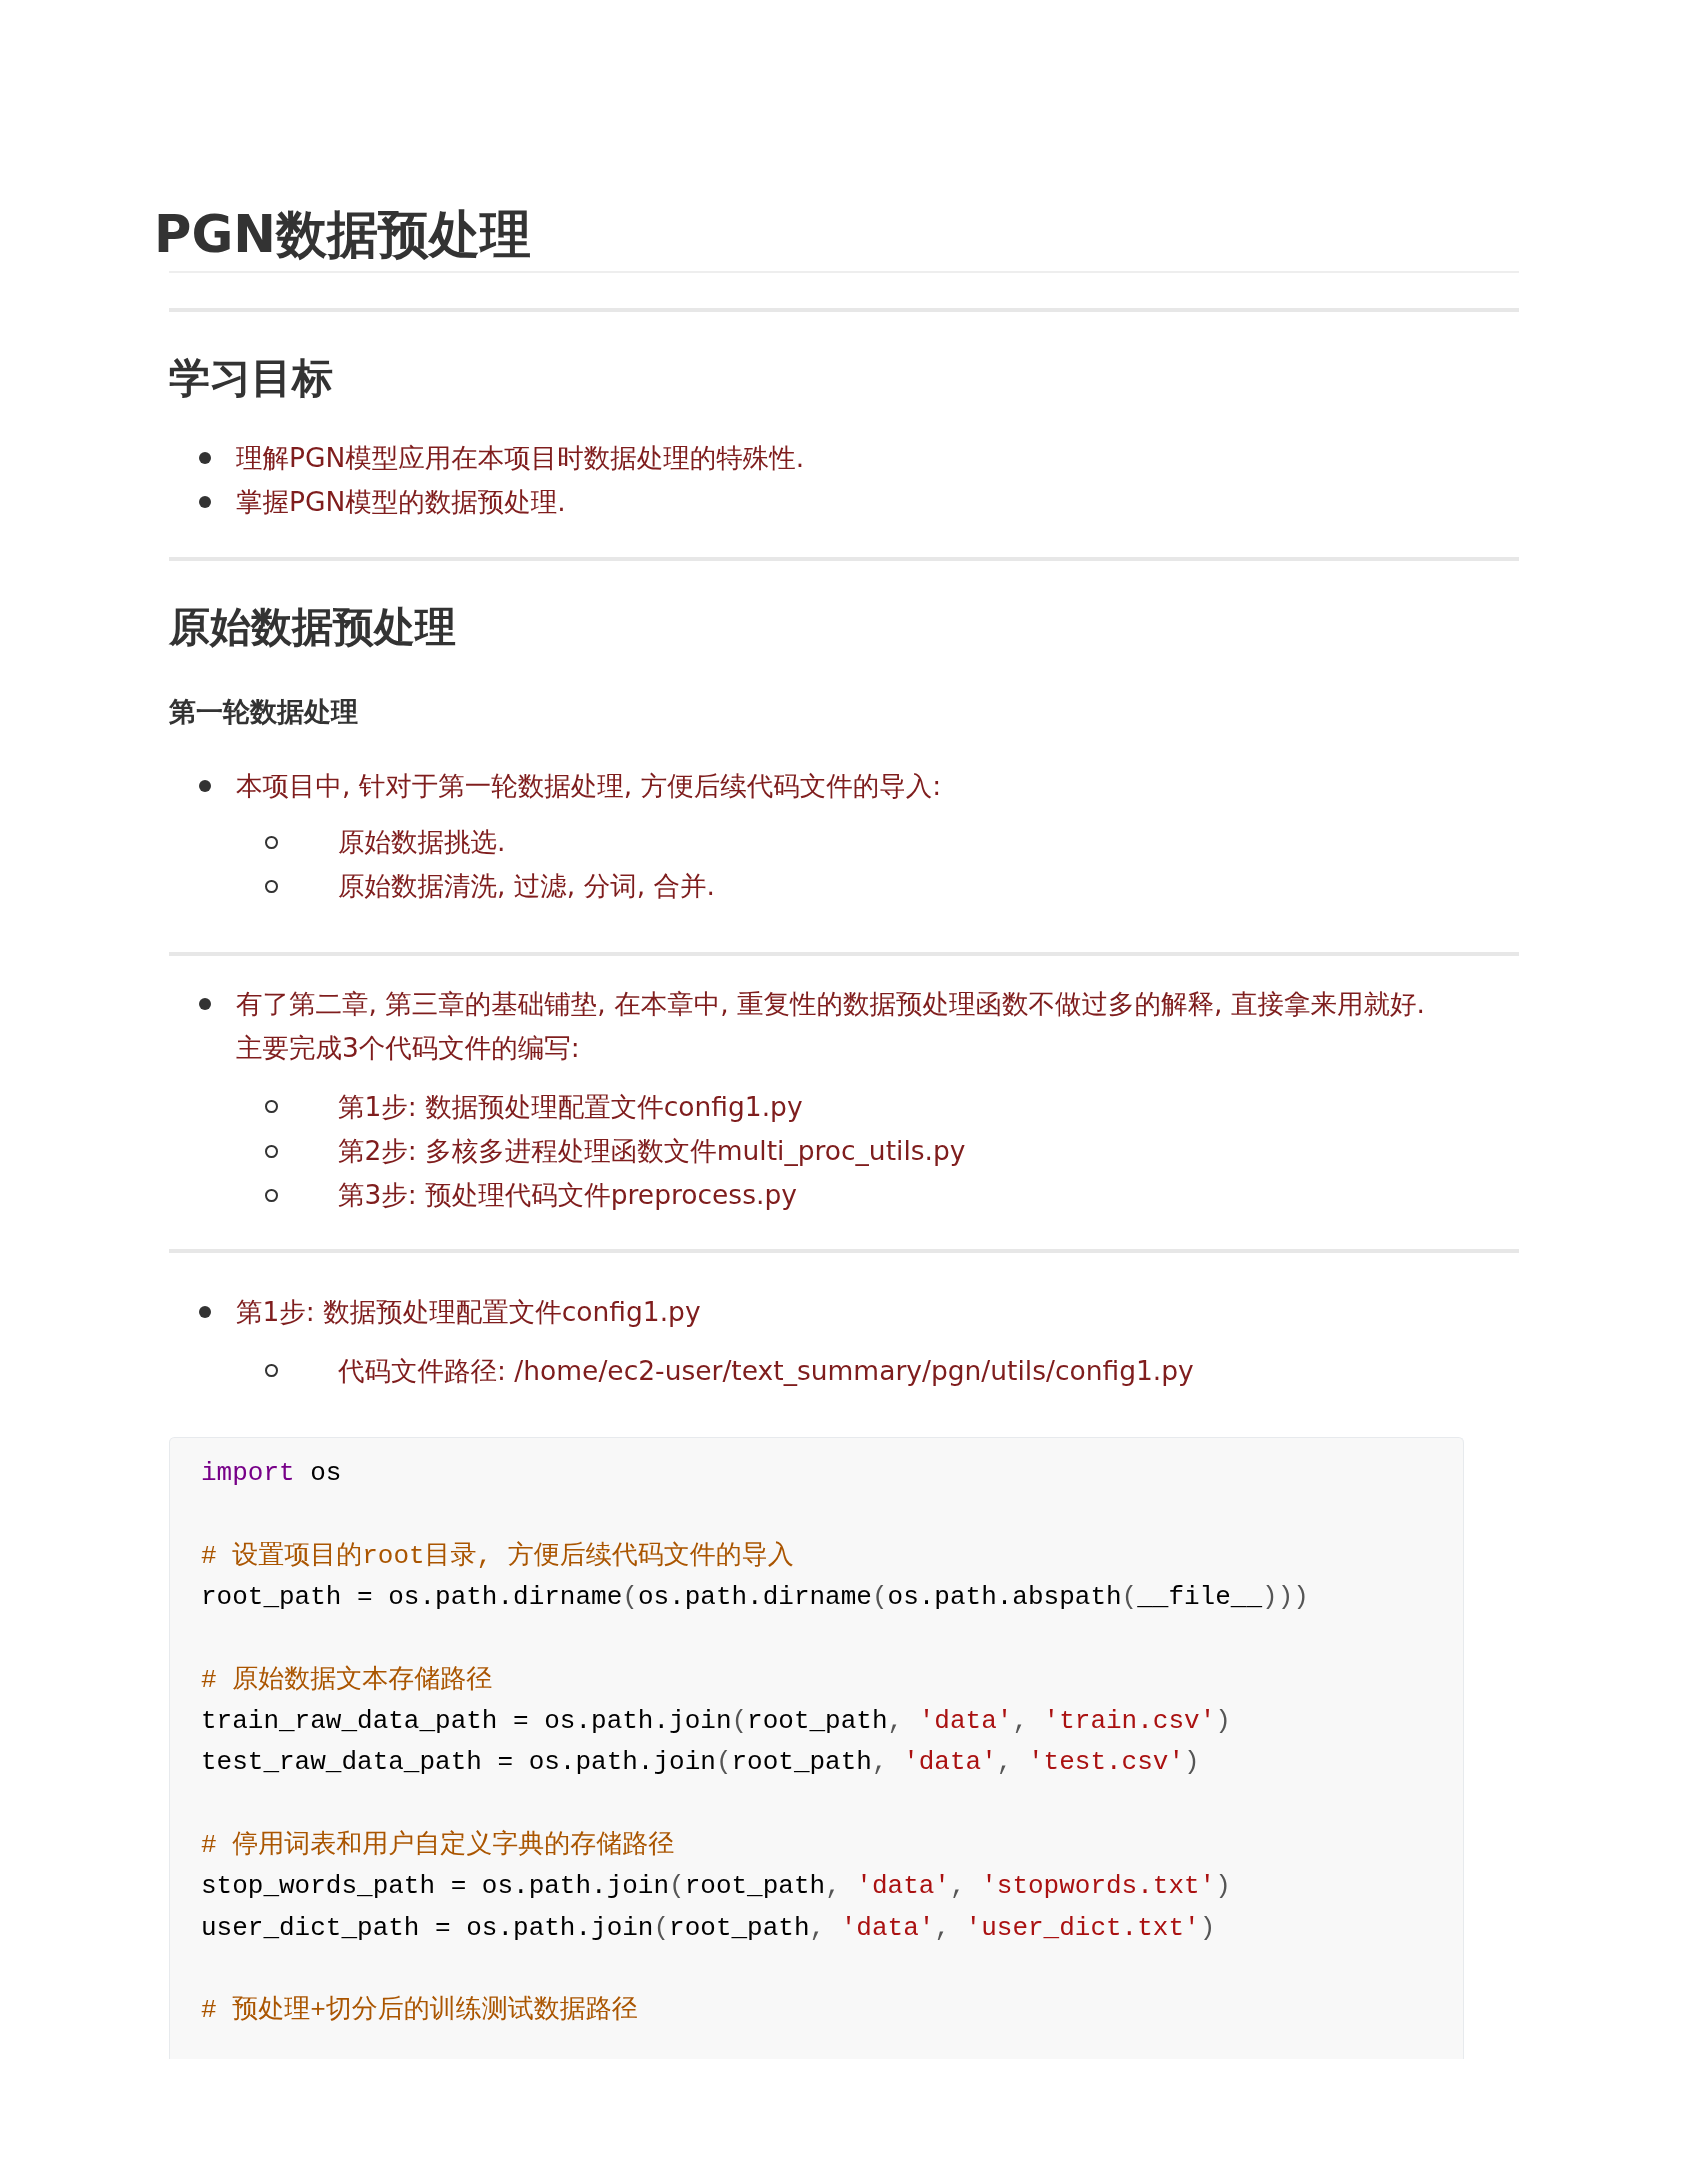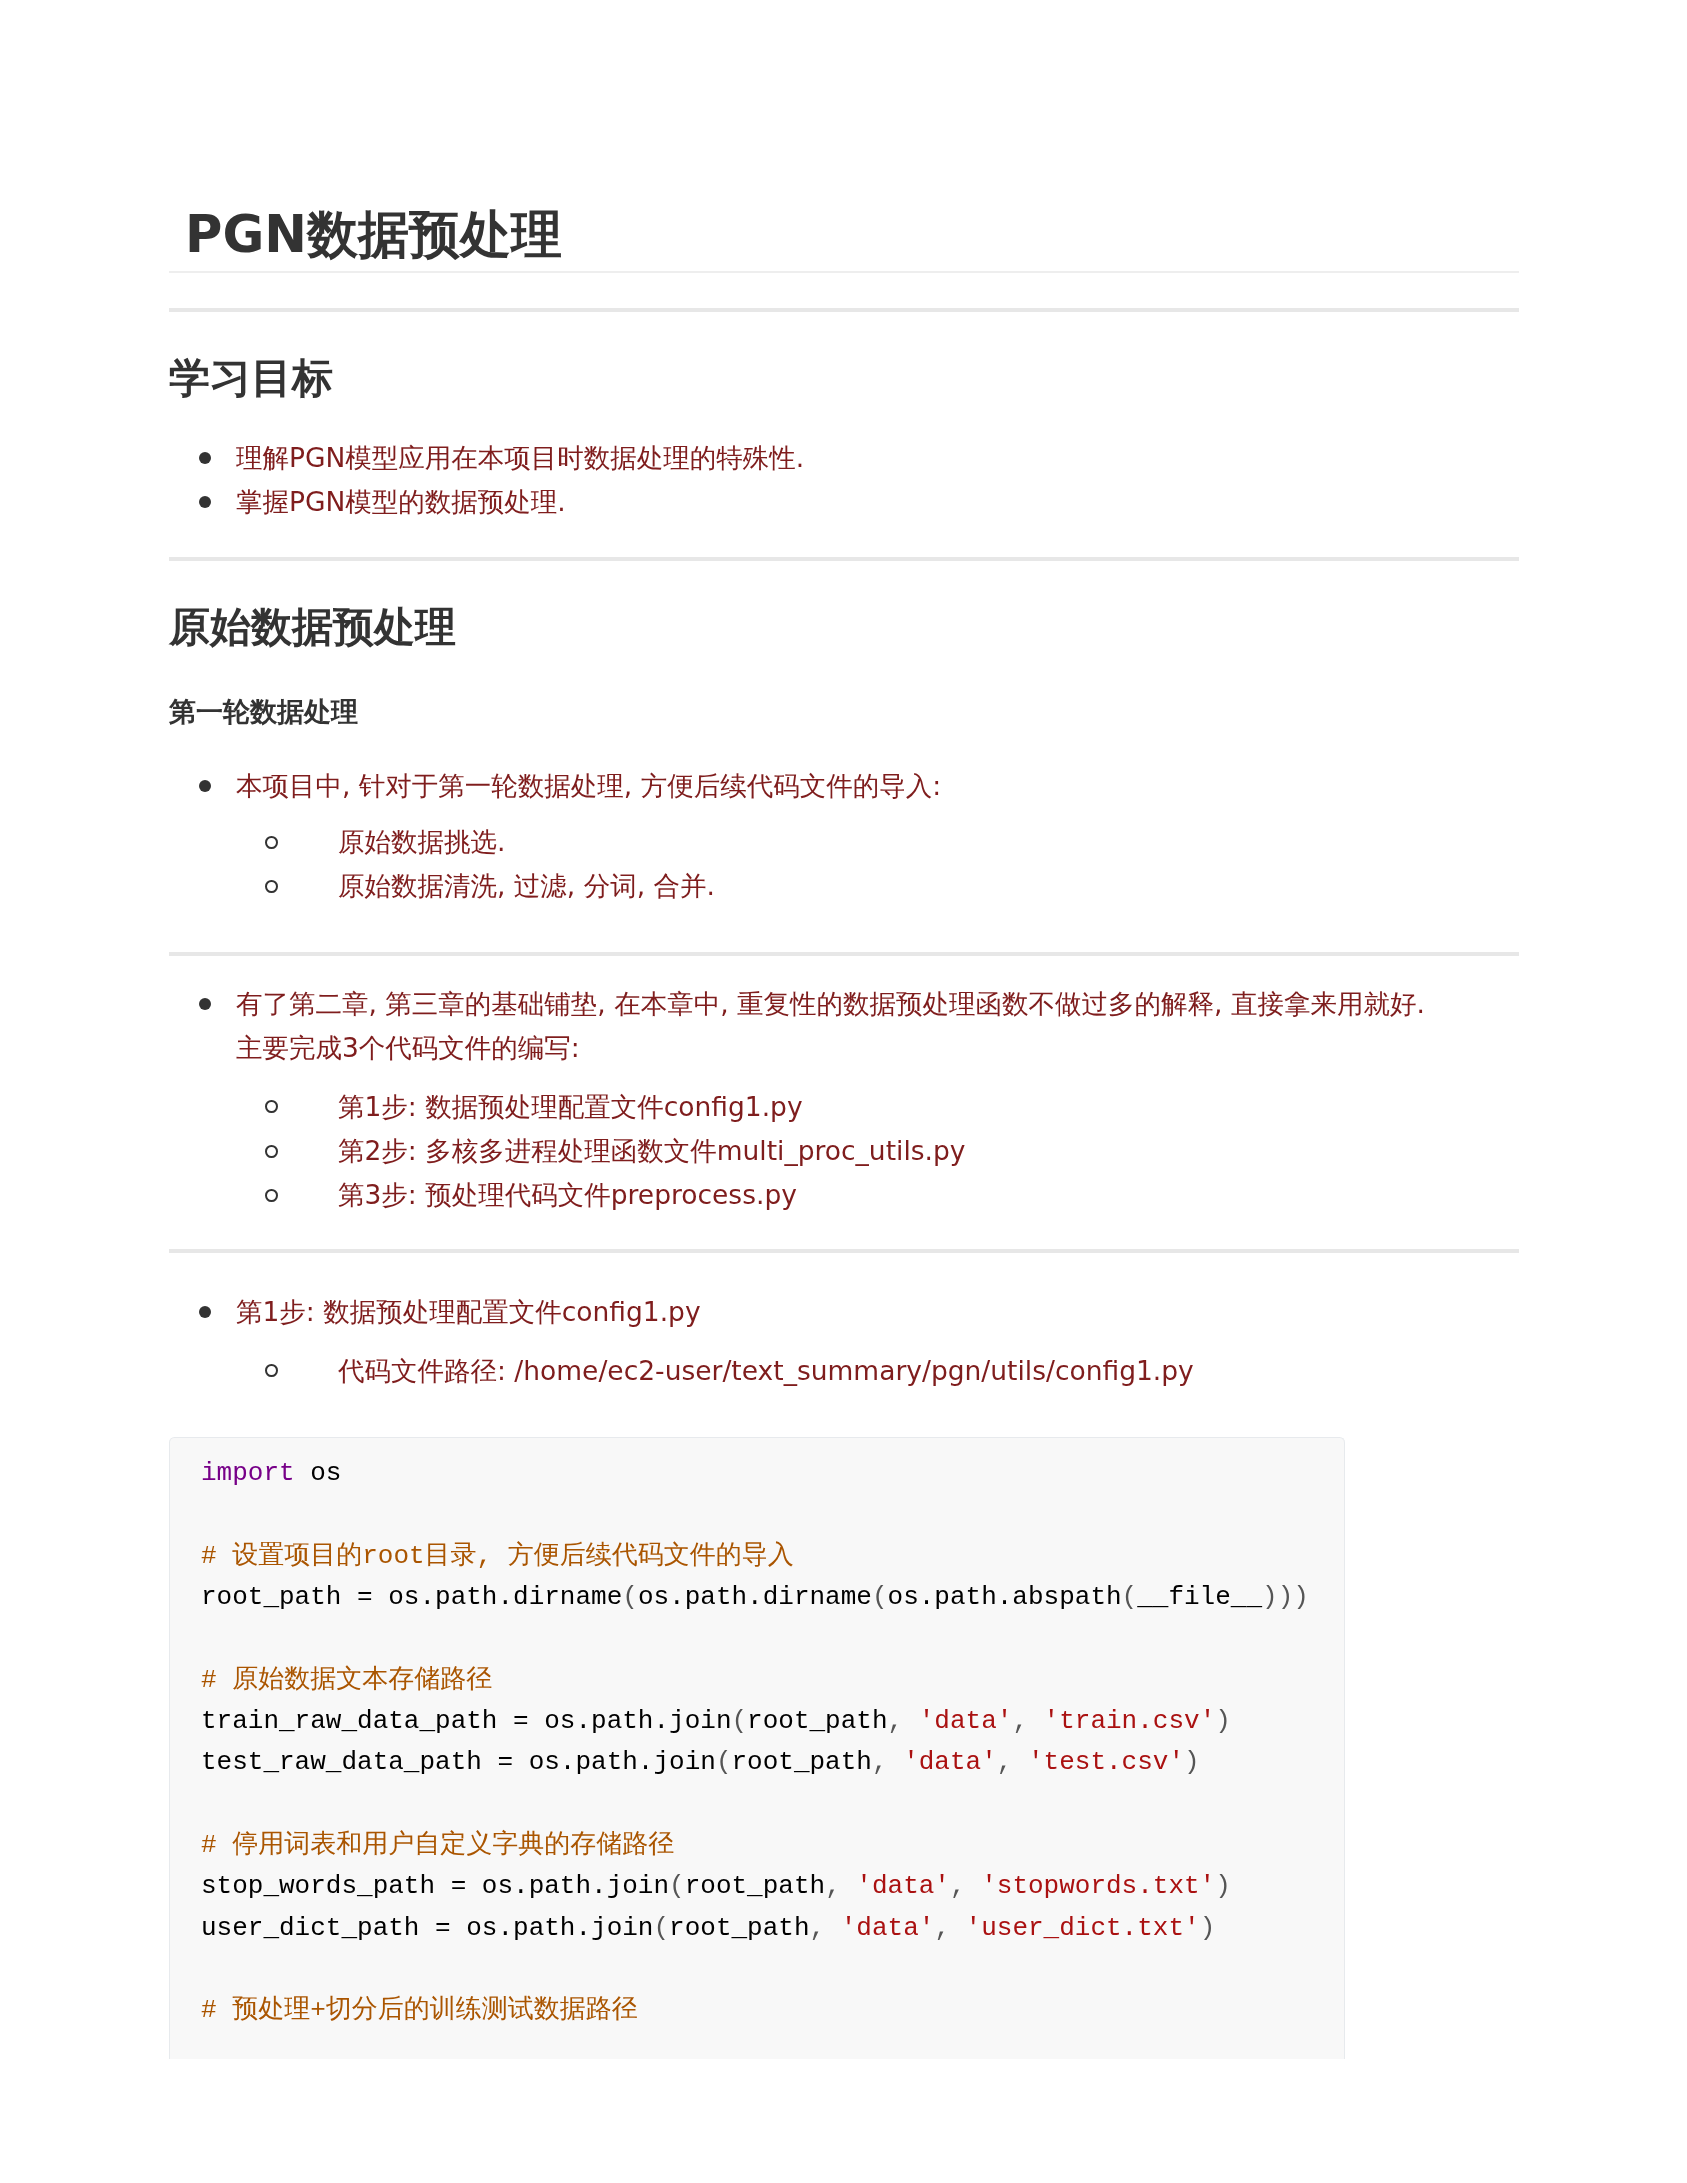--- a/index.html
+++ b/index.html
@@ -1,32 +1,32 @@
 <!DOCTYPE html>
 <html style="font-size:8.8px"><head>
 <meta charset="utf-8">
 <style>
   html, body { margin: 0; padding: 0; }
   body {
     width: 1687px; height: 2183px; background: #ffffff; position: relative; overflow: hidden;
     font-family: "DejaVu Sans", "Liberation Sans", sans-serif; color: #333333;
   }
   .abs { position: absolute; }
-  .h1 { left: 185px; top: 204px; font-size: 51px; font-weight: bold; line-height: 61px; white-space: nowrap; color: #333; }
+  .h1 { left: 154px; top: 204px; font-size: 51px; font-weight: bold; line-height: 61px; white-space: nowrap; color: #333; }
   .h1-rule { left: 169px; top: 271px; width: 1350px; height: 2.2px; background: #eeeeee; }
   .hr { left: 169px; width: 1350px; height: 4.4px; background: #e7e7e7; }
   .h2 { left: 169px; font-size: 41px; font-weight: bold; line-height: 50px; white-space: nowrap; color: #333; }
   .h3 { left: 169px; font-size: 27px; font-weight: bold; line-height: 42px; white-space: nowrap; color: #333; }
   .li { font-size: 26.5px; line-height: 44px; white-space: nowrap; color: #7f1d1d; }
   .li1 { left: 236px; }
   .li2 { left: 302px; margin-left: 36px; }
   .dot { position: absolute; width: 12px; height: 12px; border-radius: 50%; background: #333; }
   .circ { position: absolute; width: 8.8px; height: 8.8px; border-radius: 50%; border: 2.2px solid #333; box-sizing: content-box; }
   .code-block {
-    left: 169px; top: 1437px; width: 1176px; height: 622px;
+    left: 169px; top: 1437px; width: 1295px; height: 622px;
     background: #f8f8f8; border: 1.7px solid #e7eaed; border-bottom: none;
     border-radius: 5.5px 5.5px 0 0; box-sizing: border-box;
   }
   .code-line {
     position: absolute; left: 31px; font-family: "Liberation Mono", "DejaVu Sans Mono", monospace;
     font-size: 26px; line-height: 41px; white-space: pre; color: #000;
   }
   .kw { color: #770088; }
   .str { color: #aa1111; }
   .cm { color: #aa5500; }

